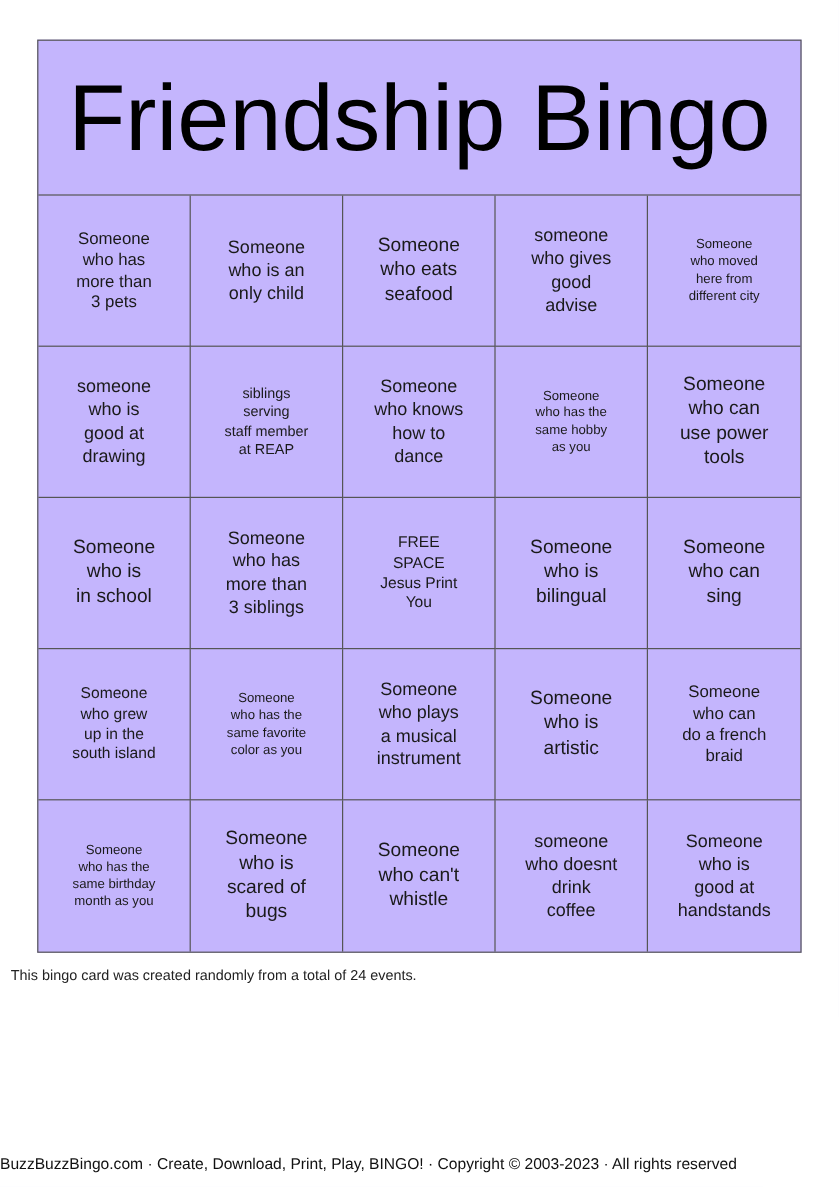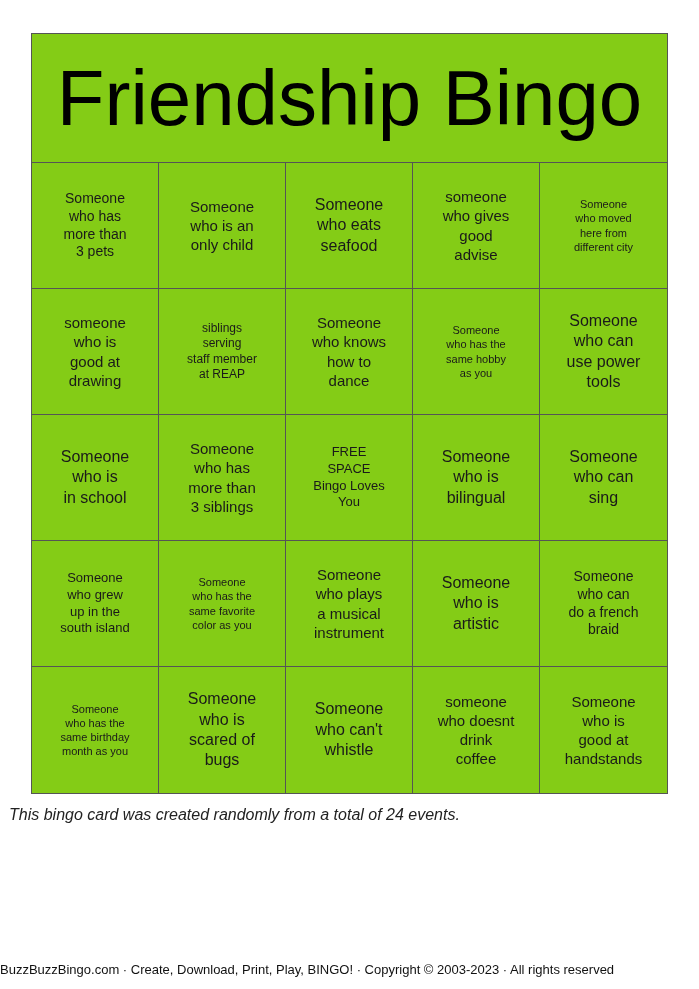--- a/index.html
+++ b/index.html
@@ -9,21 +9,21 @@
     position: relative;
     font-family: "Liberation Sans", "DejaVu Sans", sans-serif;
     color: #000000;
     overflow: hidden;
   }
   .bingo-table {
     position: absolute;
     left: 31px; top: 33px;
     width: 637px;
     border: 1px solid #555555;
-    background: #84cc16;
+    background: #c4b5fd;
   }
   .title-row {
     height: 129px;
     border-bottom: 1px solid #555555;
     display: flex;
     align-items: center;
     justify-content: center;
   }
   .card-title {
     font-size: 78px;
@@ -53,23 +53,22 @@
   .cell:nth-child(n+21) { border-bottom: none; }
   .cell[data-size="xs"] { font-size: 11px; }
   .cell[data-size="s"]  { font-size: 12px; }
   .cell[data-size="m"]  { font-size: 13px; }
   .cell[data-size="ml"] { font-size: 14px; }
   .cell[data-size="l"]  { font-size: 15px; }
   .cell[data-size="xl"] { font-size: 16px; }
   .footnote {
     position: absolute;
     left: 9px; top: 806px;
-    font-size: 16px;
+    font-size: 12px;
     color: #222222;
-    font-style: italic;
   }
   .site-footer {
     position: absolute;
     left: 0; top: 962px;
     width: 100%;
     font-size: 13px;
     color: #111111;
   }
 </style>
 </head>
@@ -120,21 +119,21 @@
 tools</div>
     <div class="cell" data-size="xl">Someone
 who is
 in school</div>
     <div class="cell" data-size="l">Someone
 who has
 more than
 3 siblings</div>
     <div class="cell" data-size="m">FREE
 SPACE
-Bingo Loves
+Jesus Print
 You</div>
     <div class="cell" data-size="xl">Someone
 who is
 bilingual</div>
     <div class="cell" data-size="xl">Someone
 who can
 sing</div>
     <div class="cell" data-size="m">Someone
 who grew
 up in the

